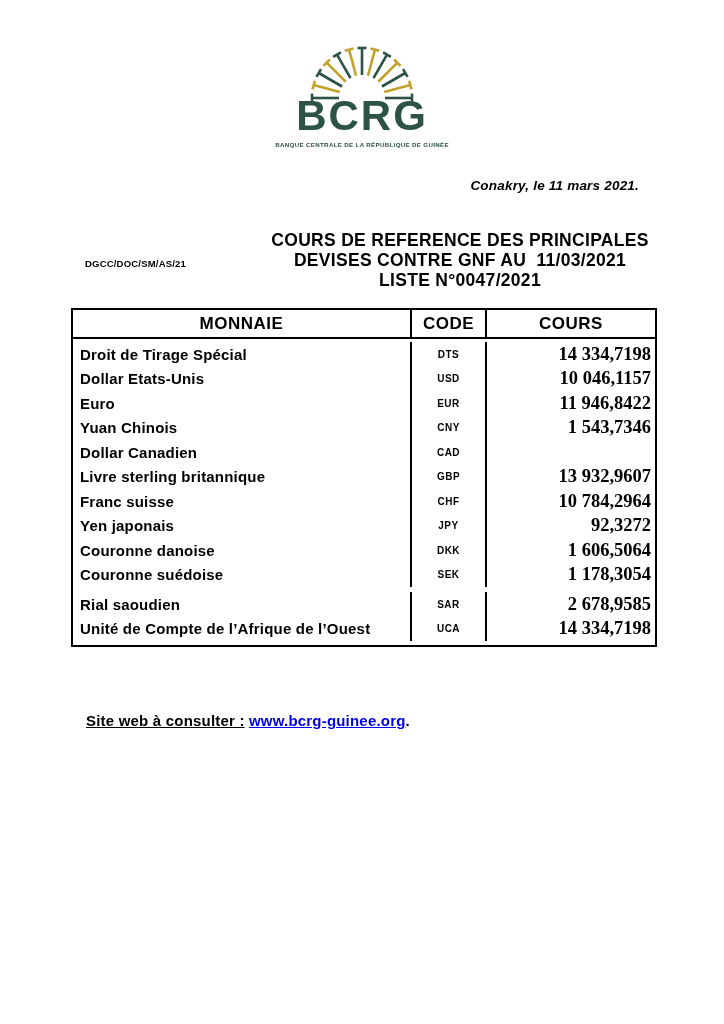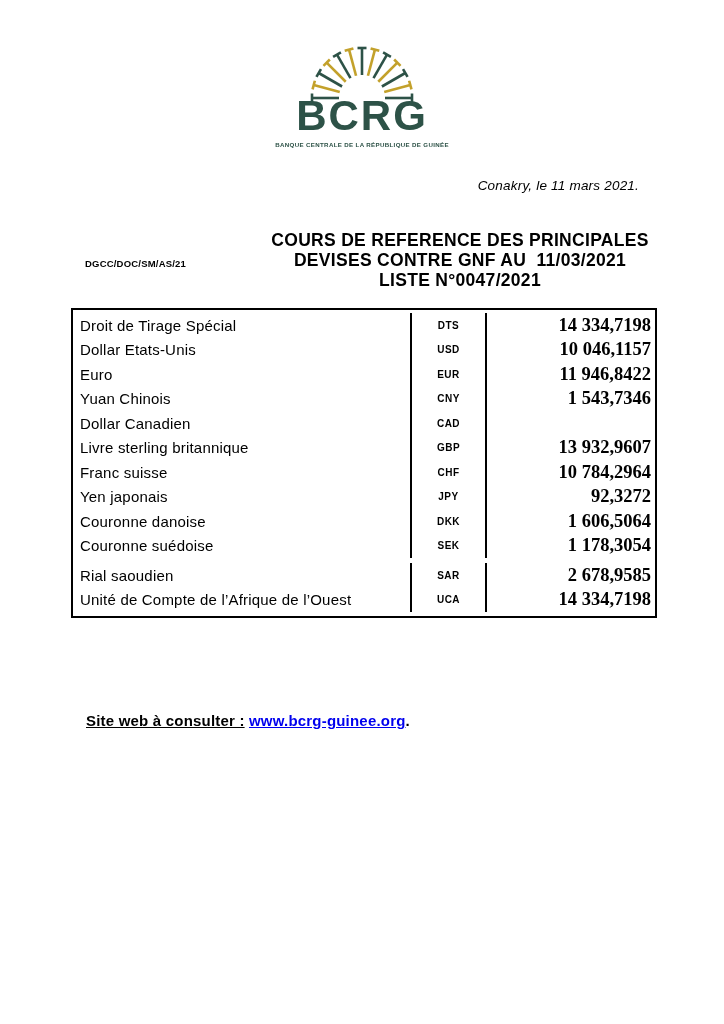--- a/index.html
+++ b/index.html
@@ -26,21 +26,21 @@
   .logo-subtitle {
     display: inline-block;
     font-size: 11px; font-weight: bold; letter-spacing: 0.6px;
     color: #2d5247; white-space: nowrap;
     transform: scale(0.56); transform-origin: top center;
   }
 
   
   .date-line {
     position: absolute; top: 178px; right: 85px;
-    font-size: 13.5px; font-weight: normal; font-style: italic;
+    font-size: 13.5px; font-weight: bold; font-style: italic;
     letter-spacing: 0.2px;
   }
 
   
   .ref-number {
     position: absolute; top: 258px; left: 85px;
     font-size: 9.5px; font-weight: bold; letter-spacing: 0.2px;
   }
 
   
@@ -64,21 +64,21 @@
   }
   .tr { display: flex; height: 24.5px; }
   .tr.gap { margin-top: 5px; }
   .tbody { padding: 3px 0 4px 0; }
   .col-name  { width: 339px; border-right: 2px solid #000; }
   .col-code  { width: 75px;  border-right: 2px solid #000; }
   .col-rate  { flex: 1; }
   .td { display: flex; align-items: center; }
   .td.col-name {
     padding-left: 7px;
-    font-size: 15px; font-weight: normal; letter-spacing: 0.2px;
+    font-size: 15px; font-weight: bold; letter-spacing: 0.2px;
   }
   .td.col-code {
     justify-content: center;
     font-size: 10px; font-weight: bold; letter-spacing: 0.5px;
   }
   .td.col-rate {
     justify-content: flex-end; padding-right: 4px;
     font-family: "Liberation Serif", serif;
     font-size: 18.5px; font-weight: bold;
   }
@@ -131,20 +131,25 @@
 
   <div class="ref-number">DGCC/DOC/SM/AS/21</div>
 
   <div class="title-block">
     <div>COURS DE REFERENCE DES PRINCIPALES</div>
     <div>DEVISES CONTRE GNF AU  11/03/2021</div>
     <div>LISTE N°0047/2021</div>
   </div>
 
   <div class="rates-table">
+    <div class="thead">
+      <div class="th col-name">MONNAIE</div>
+      <div class="th col-code">CODE</div>
+      <div class="th col-rate">COURS</div>
+    </div>
     <div class="tbody">
 
       <div class="tr">
         <div class="td col-name">Droit de Tirage Spécial</div>
         <div class="td col-code">DTS</div>
         <div class="td col-rate">14 334,7198</div>
       </div>
       <div class="tr">
         <div class="td col-name">Dollar Etats-Unis</div>
         <div class="td col-code">USD</div>

